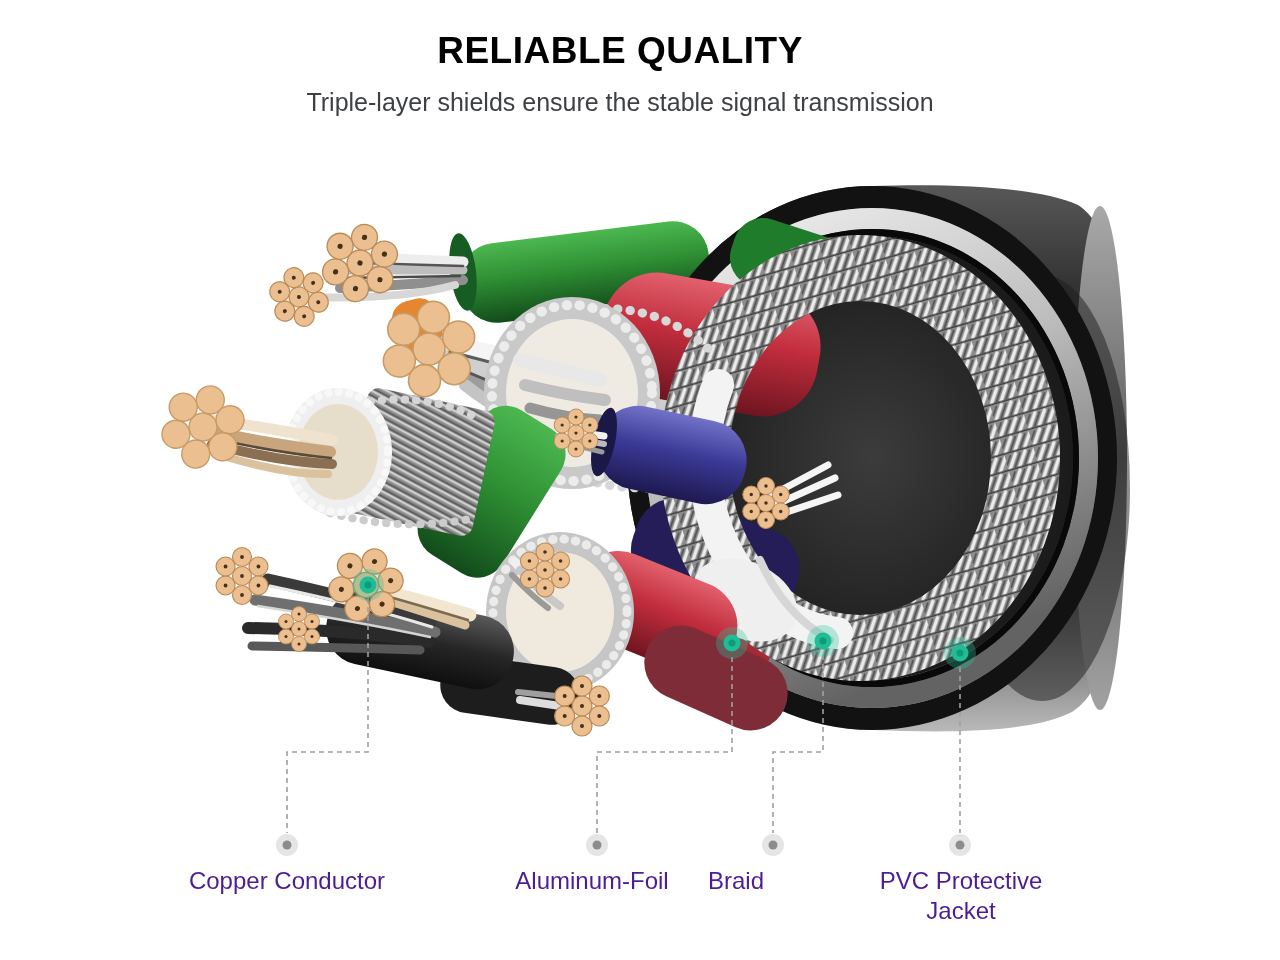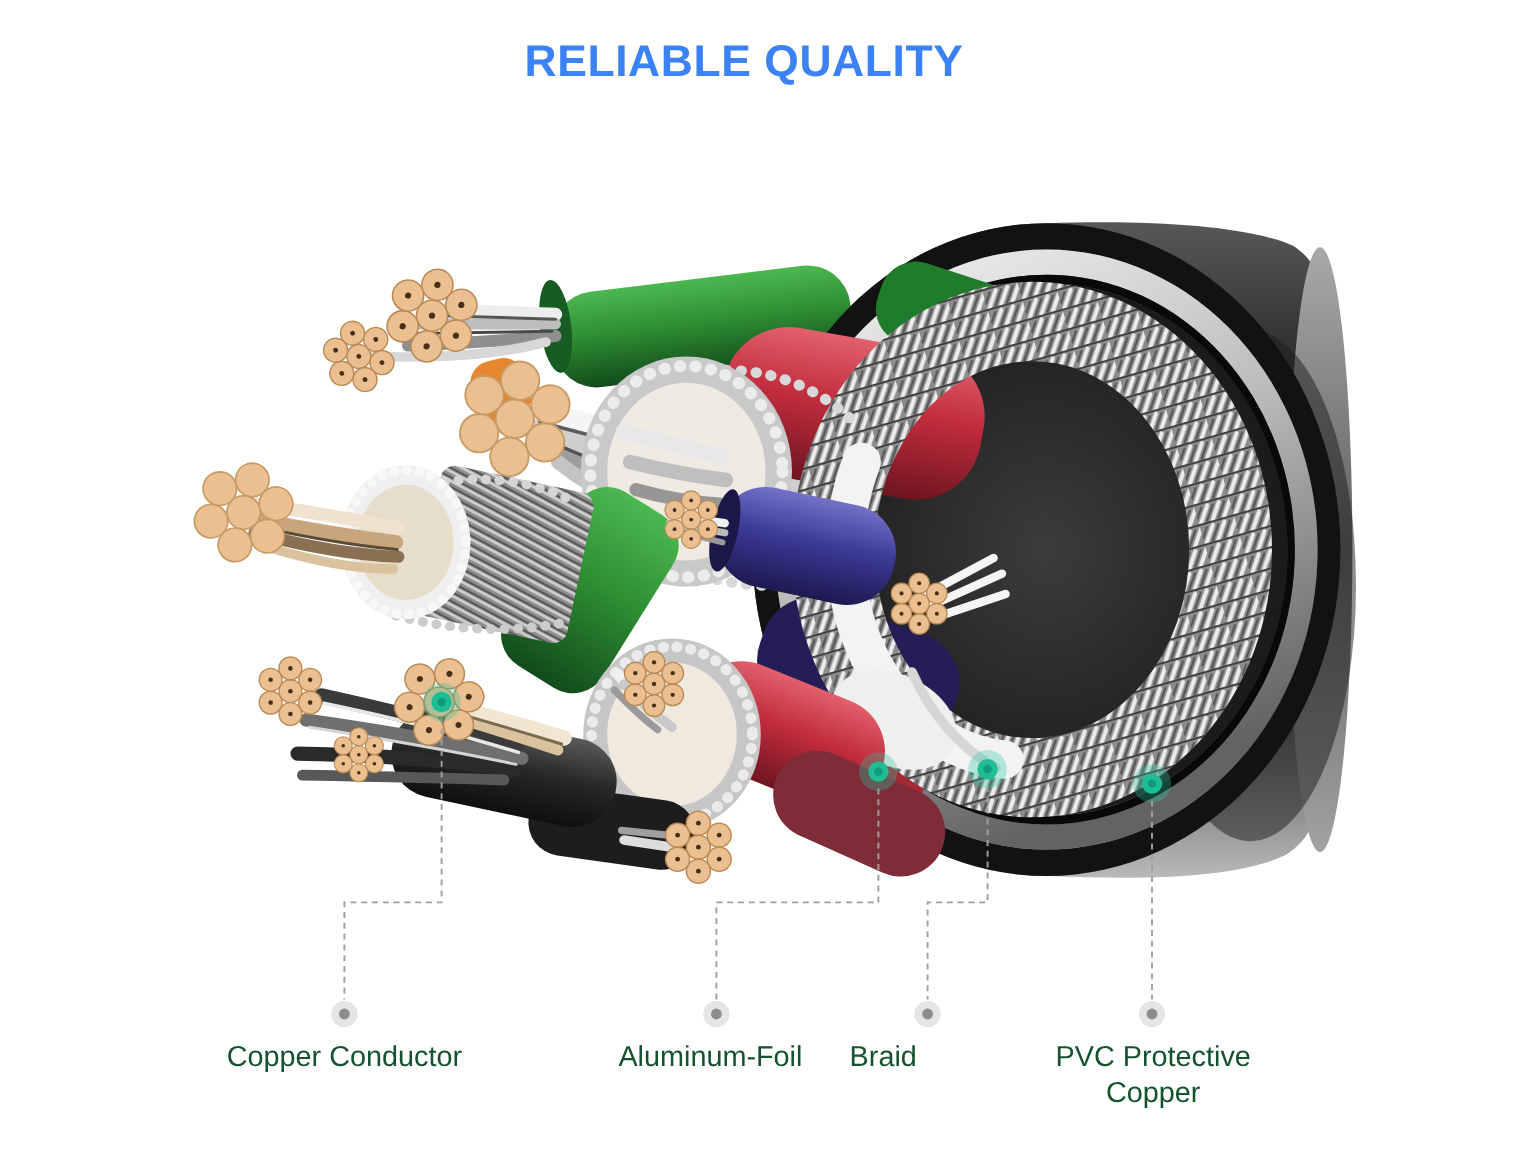--- a/index.html
+++ b/index.html
@@ -2,35 +2,36 @@
 <html><head>
 <meta charset="utf-8">
 <style>
   html,body{margin:0;padding:0;}
   body{
     width:1280px;height:960px;position:relative;background:#ffffff;overflow:hidden;
     font-family:"Liberation Sans", sans-serif;
   }
   .header{position:absolute;left:0;top:0;width:1240px;text-align:center;}
   .title{
-    margin-top:30px;font-size:37px;font-weight:bold;letter-spacing:.5px;color:#3b82f6;
+    margin-top:30px;font-size:37px;font-weight:bold;letter-spacing:.5px;color:#000000;
   }
   .subtitle{margin-top:16px;font-size:25px;color:#3e4043;}
   .stage{position:absolute;left:0;top:0;width:1280px;height:960px;}
   .callout-label{
     position:absolute;top:866px;transform:translateX(-50%);
-    font-size:24px;color:#14532d;text-align:center;line-height:1.25;white-space:nowrap;
+    font-size:24px;color:#4c1d95;text-align:center;line-height:1.25;white-space:nowrap;
   }
   .callout-label.wrap{white-space:normal;width:210px;}
 </style>
 </head>
 <body>
 
 <div class="header">
   <div class="title">RELIABLE QUALITY</div>
+  <div class="subtitle">Triple-layer shields ensure the stable signal transmission</div>
 </div>
 
 <svg class="stage" viewBox="0 0 1280 960" xmlns="http://www.w3.org/2000/svg">
   <defs>
     <linearGradient id="jacketG" x1="0" y1="0" x2="0" y2="1">
       <stop offset="0" stop-color="#585858"></stop>
         <stop offset="0.18" stop-color="#343434"></stop>
       <stop offset="0.48" stop-color="#1d1d1d"></stop>
         <stop offset="0.72" stop-color="#424242"></stop>
       <stop offset="0.9" stop-color="#8f8f8f"></stop>
@@ -318,13 +319,13 @@
     <g>
       <circle cx="960" cy="845" r="11" fill="#e5e5e5"></circle>
         <circle cx="960" cy="845" r="4.5" fill="#8c8c8c"></circle>
     </g>
   </g>
 </svg>
 
 <div class="callout-label" style="left:287px">Copper Conductor</div>
 <div class="callout-label" style="left:592px">Aluminum-Foil</div>
 <div class="callout-label" style="left:736px">Braid</div>
-<div class="callout-label wrap" style="left:961px">PVC Protective Copper</div>
+<div class="callout-label wrap" style="left:961px">PVC Protective Jacket</div>
 
 </body></html>

